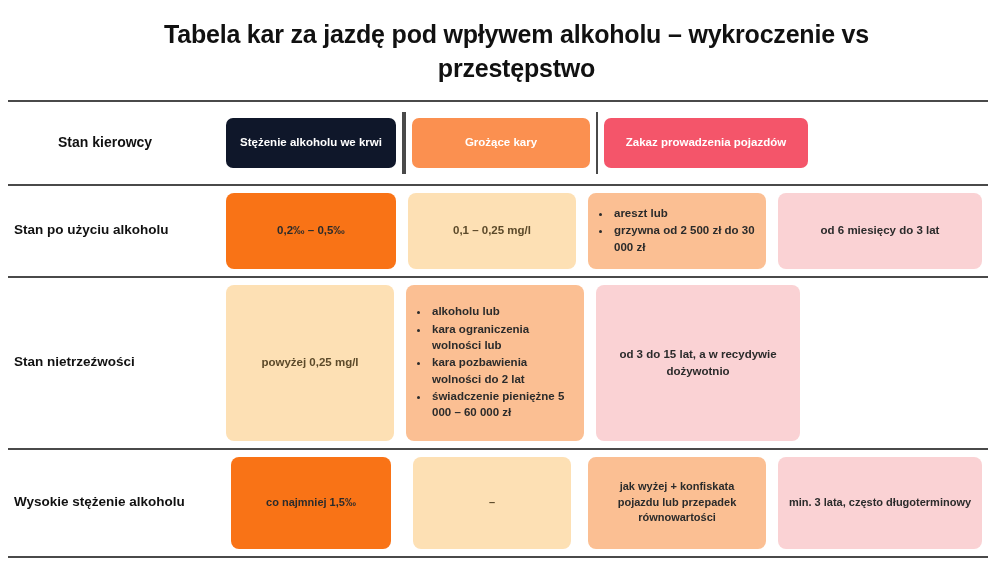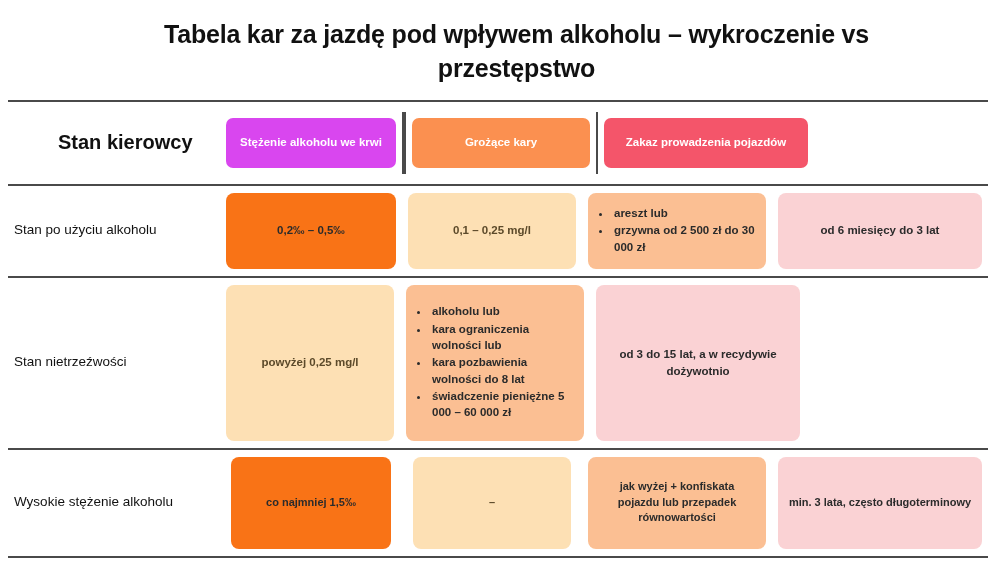--- a/index.html
+++ b/index.html
@@ -53,55 +53,55 @@
   
   .c0 { width: 212px; justify-content: flex-start; padding-left: 50px; }
   .c1 { width: 182px; }
   .c2 { width: 180px; }
   .c3 { width: 190px; }
   .c4 { width: 216px; }
 
   
   .row-head { height: 84px; }
   .head-label {
-    font-size: 20px;
+    font-size: 14px;
     font-weight: bold;
     line-height: 1.25;
     color: #111111;
   }
   .chip {
     width: 100%;
     min-height: 50px;
     border-radius: 7px;
     display: flex;
     align-items: center;
     justify-content: center;
     text-align: center;
     font-size: 11.5px;
     font-weight: bold;
     line-height: 1.3;
     padding: 6px 8px;
     box-sizing: border-box;
   }
-  .chip.blood { background: #d946ef; color: #ffffff; }
+  .chip.blood { background: #0f172a; color: #ffffff; }
   .chip.breath { background: #fbc87a; color: #4a3405; }
   .chip.penalty { background: #fb9050; color: #ffffff; }
   .chip.ban { background: #f4556a; color: #ffffff; }
 
   .sep {
     width: 2px;
     background: #4a4a4a;
     align-self: stretch;
     margin: 10px 0;
   }
 
   
   .rowlabel {
     font-size: 13.5px;
-    font-weight: normal;
+    font-weight: bold;
     line-height: 1.35;
     color: #111111;
   }
   .box {
     width: 100%;
     height: 100%;
     border-radius: 8px;
     display: flex;
     align-items: center;
     justify-content: center;
@@ -204,21 +204,21 @@
       <div class="cell c2">
         <div class="box orange-l">
           <span class="txt">powyżej 0,25 mg/l</span>
         </div>
       </div>
       <div class="cell c3">
         <div class="box orange">
           <ul class="bullets">
             <li>alkoholu lub</li>
             <li>kara ograniczenia wolności lub</li>
-            <li>kara pozbawienia wolności do 8 lat</li>
+            <li>kara pozbawienia wolności do 2 lat</li>
             <li>świadczenie pieniężne 5 000 – 60 000 zł</li>
           </ul>
         </div>
       </div>
       <div class="cell c4">
         <div class="box red">
           <span class="txt">od 3 do 15 lat, a w recydywie dożywotnio</span>
         </div>
       </div>
     </div>

